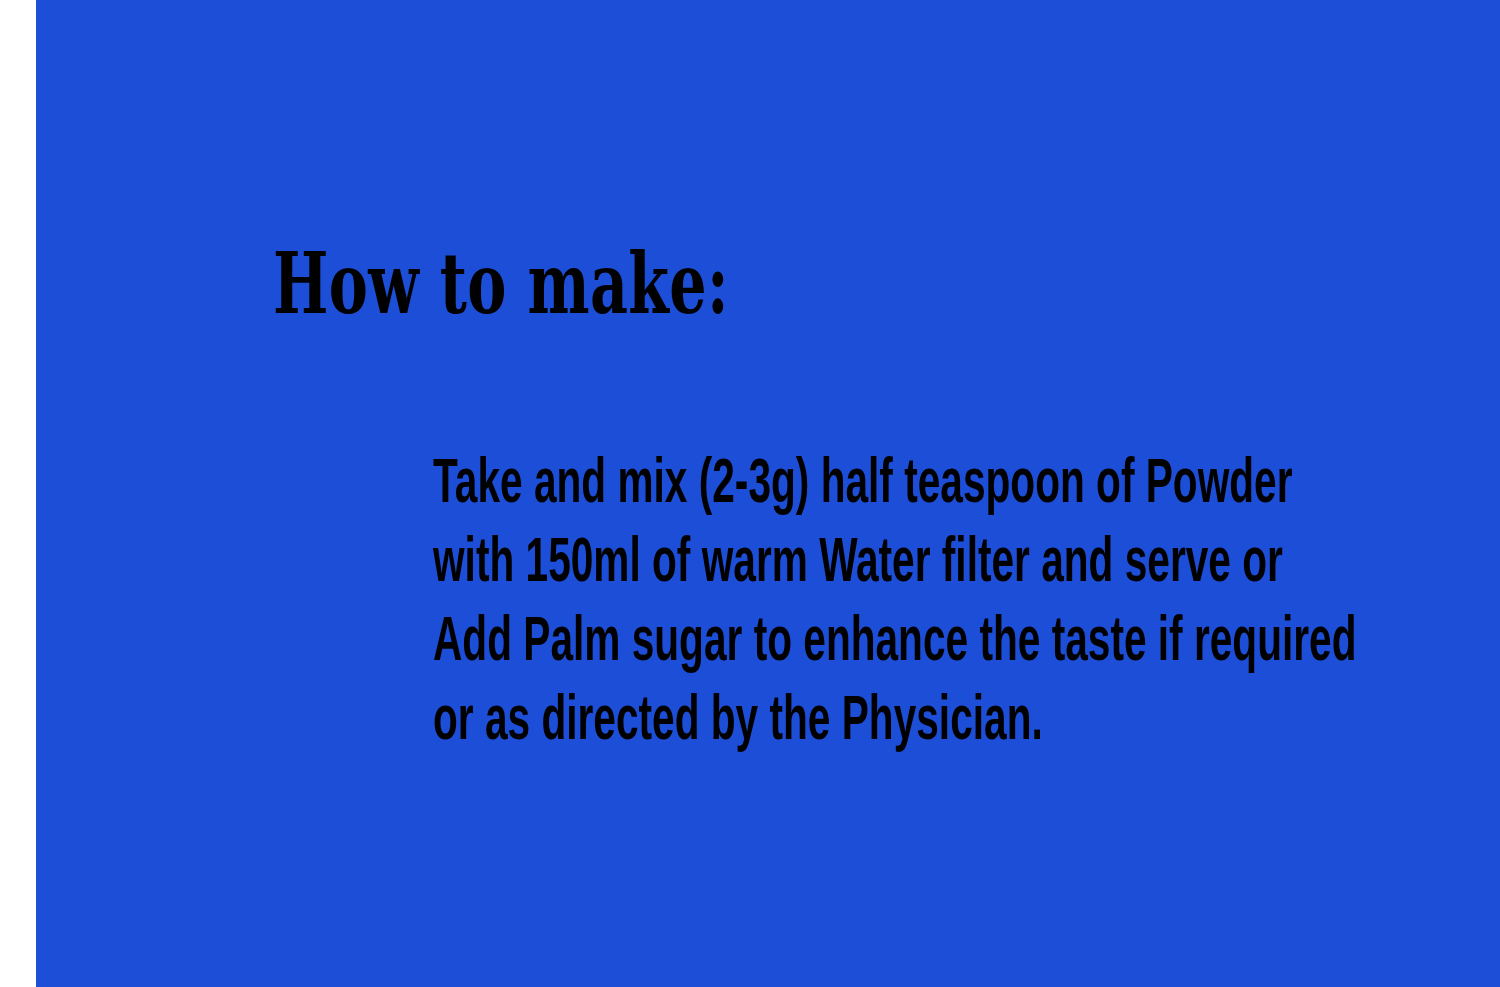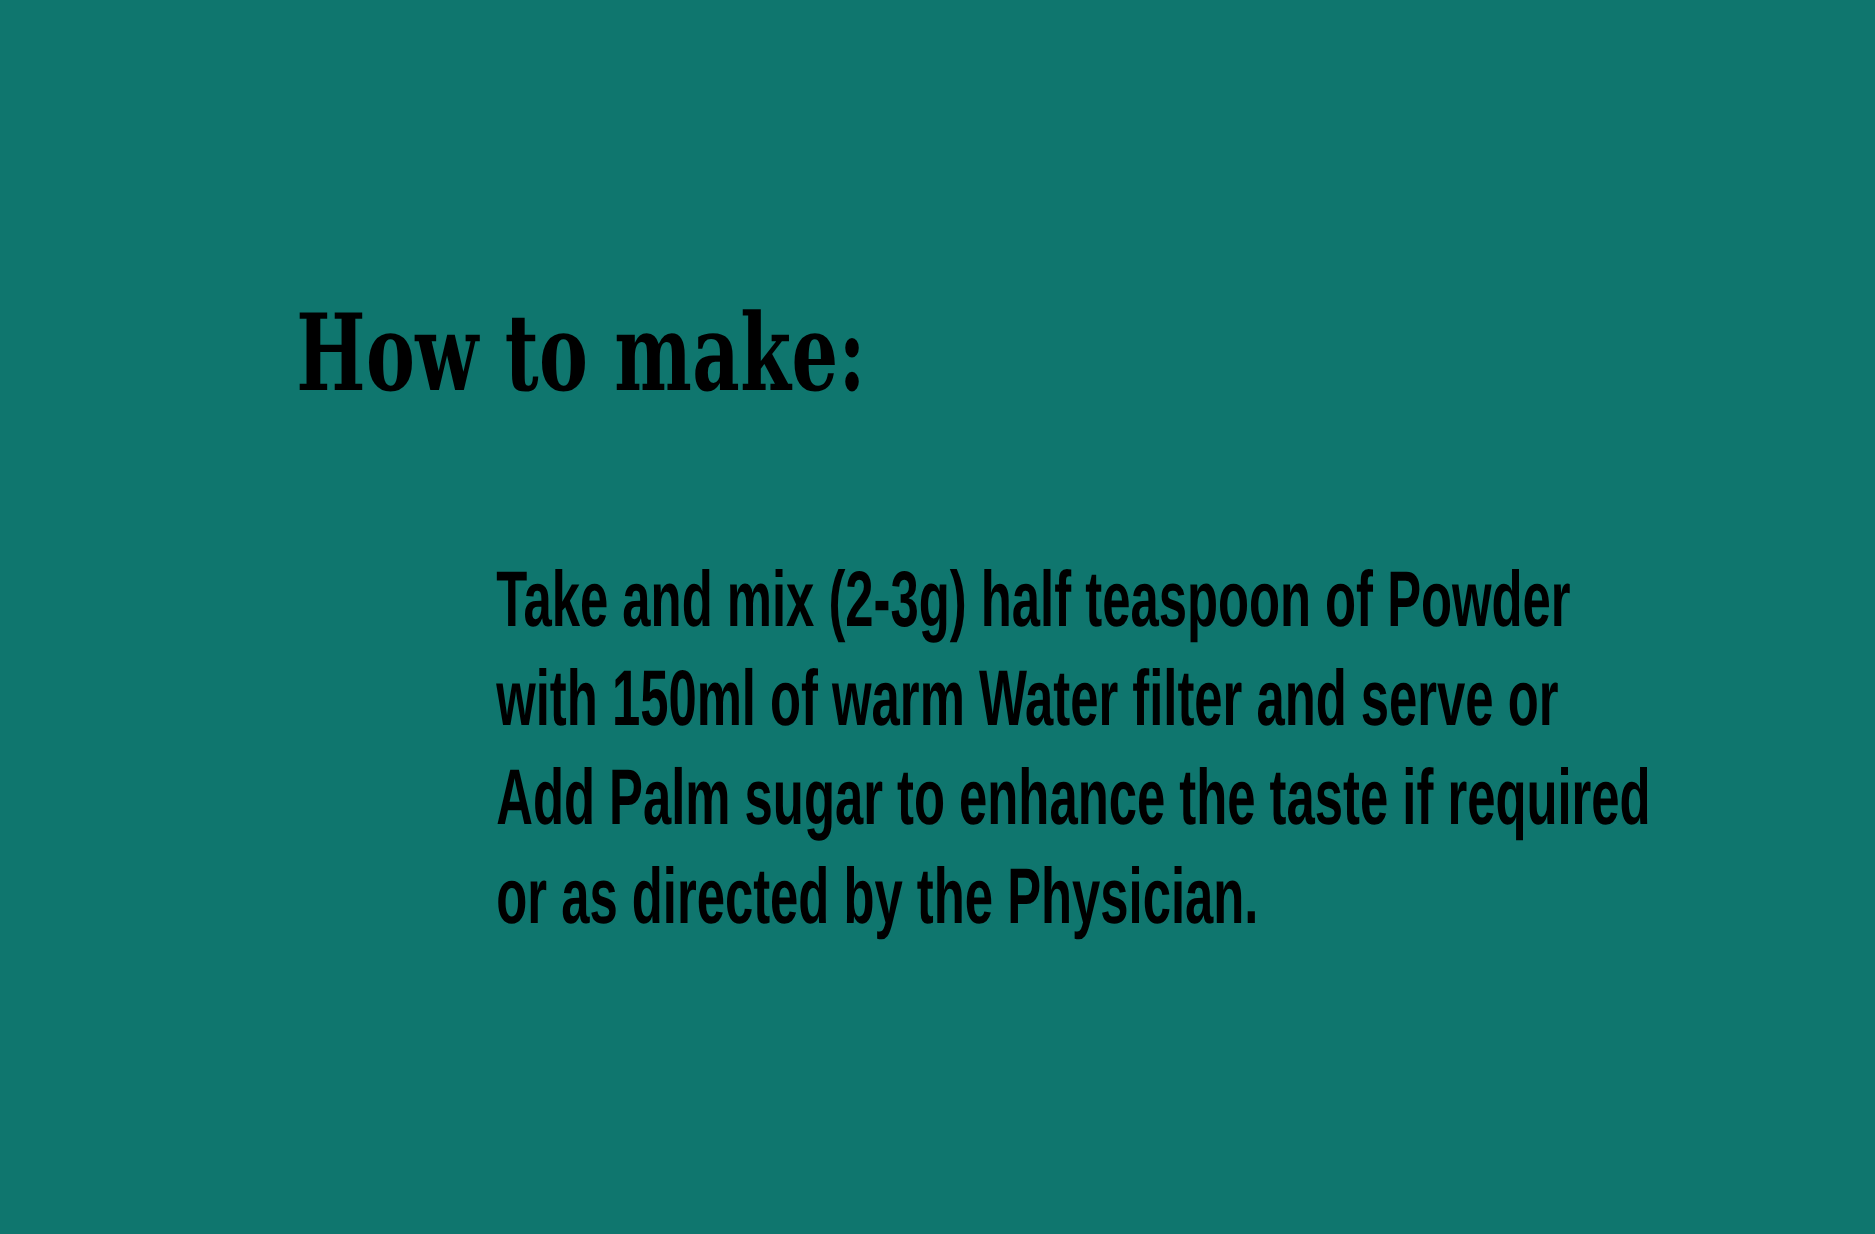--- a/index.html
+++ b/index.html
@@ -10,21 +10,22 @@
     width: 1500px;
     height: 987px;
     background: #ffffff;
     overflow: hidden;
     position: relative;
     font-family: "Liberation Sans", sans-serif;
   }
   .page {
     position: absolute;
     inset: 0;
-    background: #0f766e;
+    background: #1d4ed8;
+    margin-left: 36px;
   }
   .heading {
     position: absolute;
     left: 237px;
     top: 241px;
     margin: 0;
     color: #000000;
     font-family: "DejaVu Serif", serif;
     font-weight: bold;
     font-size: 85px;

